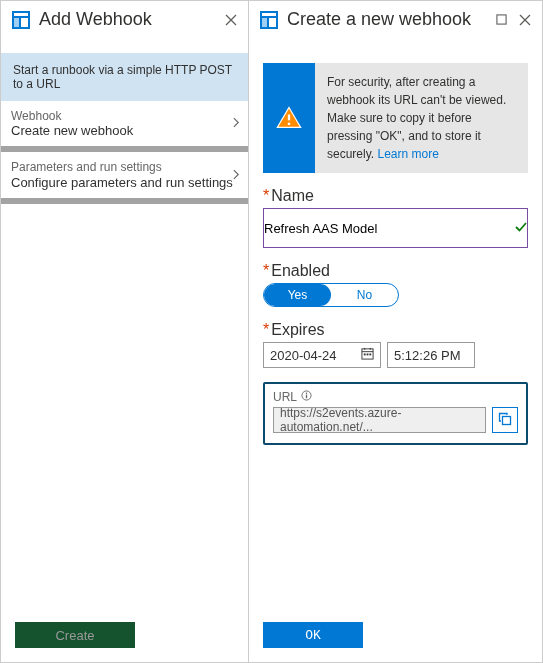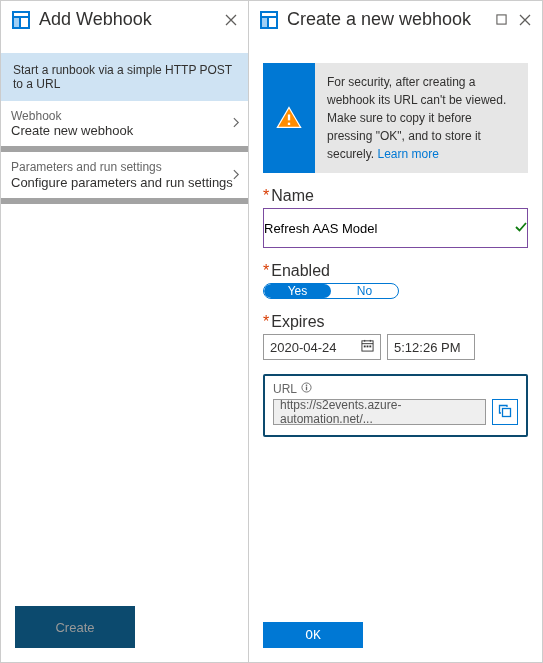--- a/index.html
+++ b/index.html
@@ -13,33 +13,33 @@
   .hdr-title { font-size: 18px; font-weight: 400; flex: 1; white-space: nowrap; }
   .hdr-ctrls { display: flex; gap: 10px; align-items: center; }
   .icon-btn { width: 14px; height: 14px; display: inline-flex; align-items: center; justify-content: center; color: #605e5c; cursor: pointer; }
   .info-banner { background: #cfe3f3; color: #323130; padding: 10px 12px; font-size: 12px; }
   .menu-item { border-bottom: 6px solid #a3a3a3; padding: 8px 8px 8px 10px; display: flex; align-items: center; cursor: pointer; }
   .menu-item .texts { flex: 1; }
   .menu-label { color: #666; font-size: 12px; line-height: 1.2; }
   .menu-value { font-size: 13px; }
   .chev { color: #666; }
   .left-footer { margin-top: auto; padding: 10px 14px 14px; }
-  .create-btn { width: 120px; height: 42px; background: #0c4a6e; color: #999; border: none; font-size: 13px; }
+  .create-btn { width: 120px; height: 26px; background: #14532d; color: #999; border: none; font-size: 13px; }
   .right-body { padding: 10px 14px 0 14px; overflow: hidden; flex: 1; }
   .notice { display: flex; background: #e6e6e6; margin-bottom: 14px; }
   .notice-icon { width: 52px; background: #0078d4; display: flex; align-items: center; justify-content: center; }
   .notice-text { padding: 10px 12px; font-size: 12px; line-height: 1.5; flex: 1; border-radius: 15px; }
   .notice-text a { color: #0078d4; text-decoration: none; cursor: pointer; }
   .fld { margin-bottom: 14px; }
   .fld-label { font-size: 16px; margin-bottom: 3px; }
   .req { color: #d83b01; margin-right: 2px; }
   .input-wrap { display: flex; align-items: center; border: 1px solid #7b4ba0; height: 40px; padding: 0 0; }
   .input-wrap input { border: none; outline: none; flex: 1; font-size: 13px; font-family: inherit; padding: 0; background: transparent; }
   .check { color: #107c10; font-weight: bold; }
-  .toggle { width: 136px; height: 16px; border: 1px solid #0078d4; border-radius: 12px; display: flex; overflow: hidden; font-size: 12px; }
+  .toggle { width: 136px; height: 24px; border: 1px solid #0078d4; border-radius: 12px; display: flex; overflow: hidden; font-size: 12px; }
   .toggle > div { flex: 1; display: flex; align-items: center; justify-content: center; }
   .toggle .on { background: #0078d4; color: #fff; border-radius: 12px; }
   .toggle .off { color: #0078d4; }
   .date-row { display: flex; gap: 6px; }
   .date-box { border: 1px solid #999; height: 26px; display: flex; align-items: center; padding: 0 6px; font-size: 13px; }
   .date-box.date { width: 118px; justify-content: space-between; }
   .date-box.time { width: 88px; }
   .cal-icon { color: #333; }
   .url-group { border: 2px solid #0c4a6e; padding: 6px 8px 10px 8px; border-radius: 2px; }
   .url-label-row { display: flex; align-items: center; gap: 4px; font-size: 12px; color: #666; margin-bottom: 3px; }

